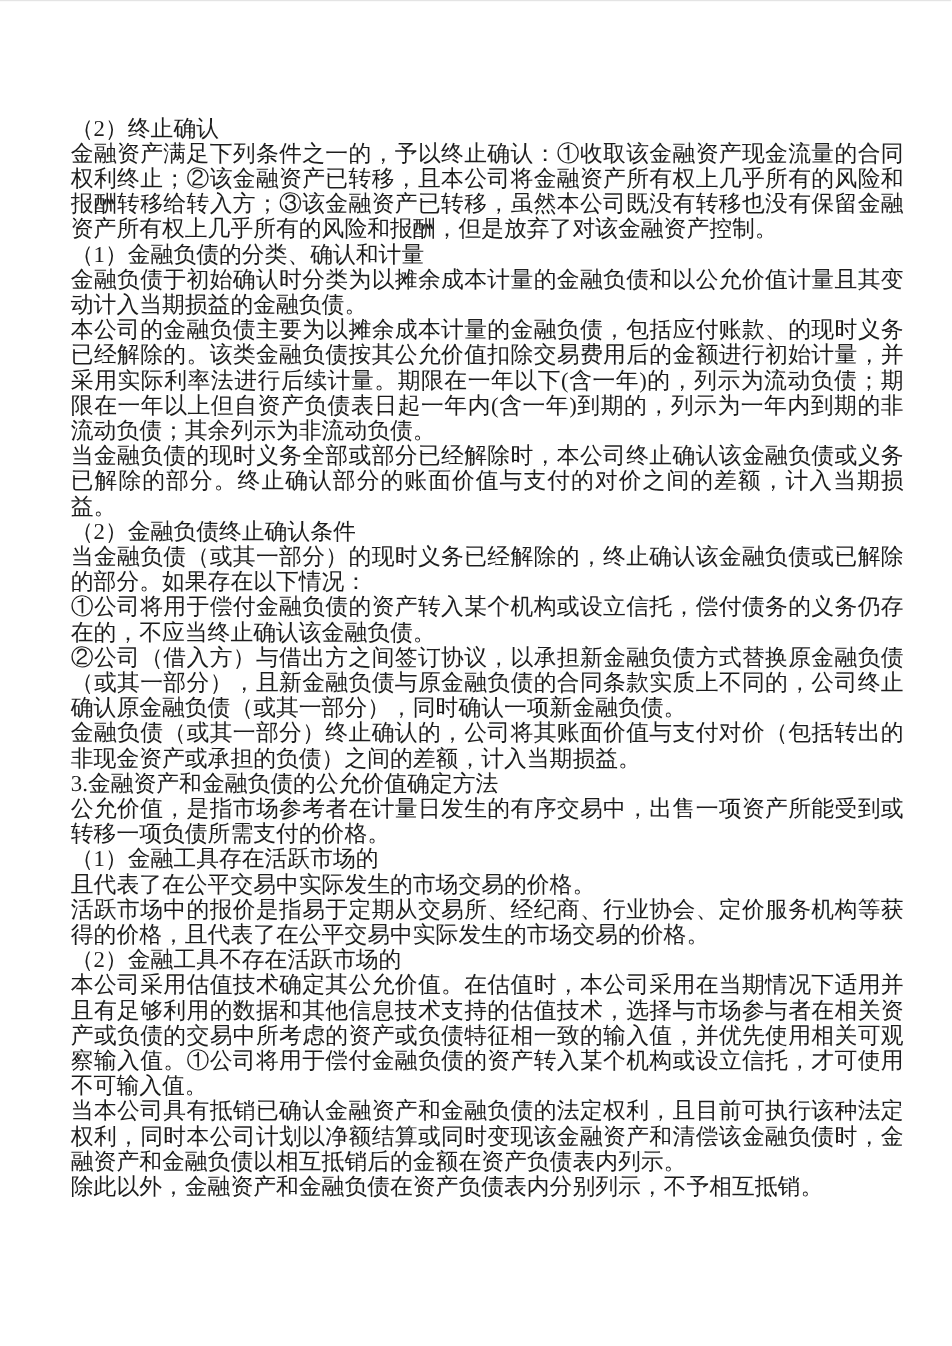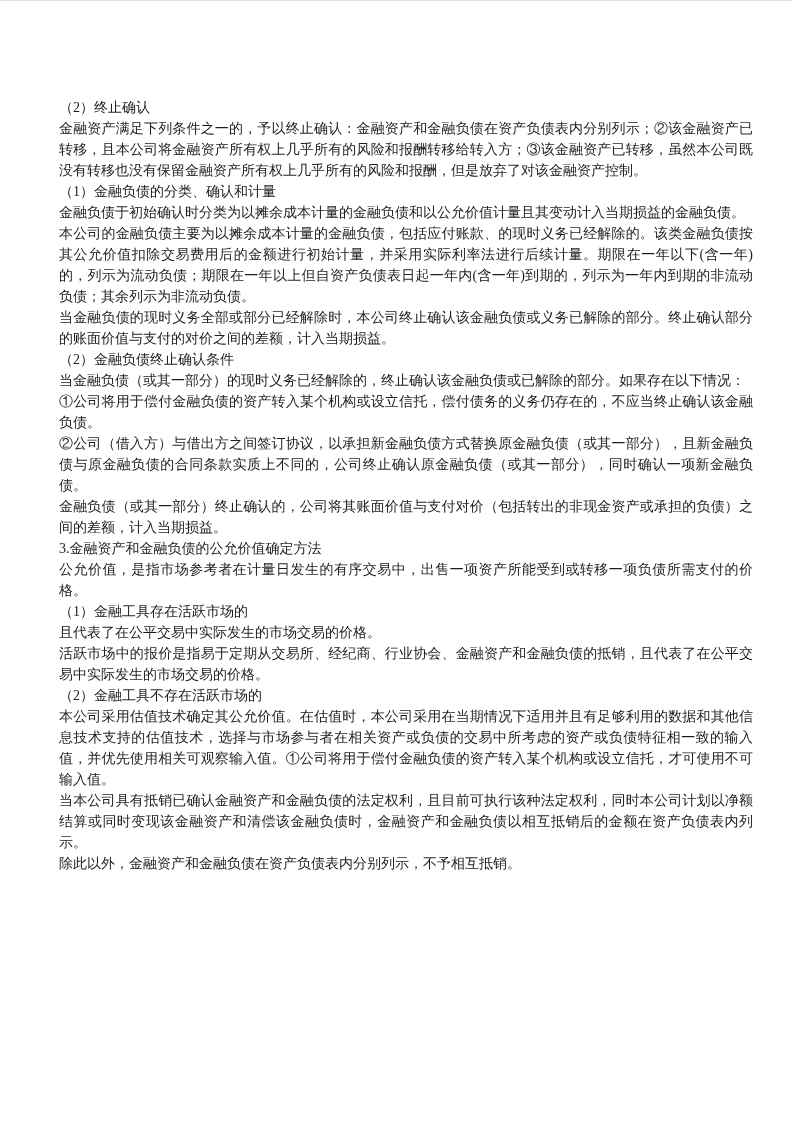--- a/index.html
+++ b/index.html
@@ -22,21 +22,21 @@
     width: 100%;
     height: 1px;
     background: #e4e4e4;
   }
   .doc {
     position: absolute;
     left: 59px;
     top: 97px;
     width: 694px;
     color: #1d1d1d;
-    font-size: 14px;
+    font-size: 19px;
     line-height: 21px;
     letter-spacing: 0;
   }
   p.block {
     margin: 0;
     padding: 0;
   }
   p.paragraph {
     text-align: justify;
   }
@@ -44,33 +44,33 @@
     text-align: left;
   }
 </style>
 </head>
 <body>
 
 <div class="page">
   <div class="scan-edge"></div>
   <div class="doc" id="doc-root">
       <p class="block subheading">（2）终止确认</p>
-      <p class="block paragraph">金融资产满足下列条件之一的，予以终止确认：金融资产和金融负债在资产负债表内分别列示；②该金融资产已转移，且本公司将金融资产所有权上几乎所有的风险和报酬转移给转入方；③该金融资产已转移，虽然本公司既没有转移也没有保留金融资产所有权上几乎所有的风险和报酬，但是放弃了对该金融资产控制。</p>
+      <p class="block paragraph">金融资产满足下列条件之一的，予以终止确认：①收取该金融资产现金流量的合同权利终止；②该金融资产已转移，且本公司将金融资产所有权上几乎所有的风险和报酬转移给转入方；③该金融资产已转移，虽然本公司既没有转移也没有保留金融资产所有权上几乎所有的风险和报酬，但是放弃了对该金融资产控制。</p>
       <p class="block subheading">（1）金融负债的分类、确认和计量</p>
       <p class="block paragraph">金融负债于初始确认时分类为以摊余成本计量的金融负债和以公允价值计量且其变动计入当期损益的金融负债。</p>
       <p class="block paragraph">本公司的金融负债主要为以摊余成本计量的金融负债，包括应付账款、的现时义务已经解除的。该类金融负债按其公允价值扣除交易费用后的金额进行初始计量，并采用实际利率法进行后续计量。期限在一年以下(含一年)的，列示为流动负债；期限在一年以上但自资产负债表日起一年内(含一年)到期的，列示为一年内到期的非流动负债；其余列示为非流动负债。</p>
       <p class="block paragraph">当金融负债的现时义务全部或部分已经解除时，本公司终止确认该金融负债或义务已解除的部分。终止确认部分的账面价值与支付的对价之间的差额，计入当期损益。</p>
       <p class="block subheading">（2）金融负债终止确认条件</p>
       <p class="block paragraph">当金融负债（或其一部分）的现时义务已经解除的，终止确认该金融负债或已解除的部分。如果存在以下情况：</p>
       <p class="block paragraph">①公司将用于偿付金融负债的资产转入某个机构或设立信托，偿付债务的义务仍存在的，不应当终止确认该金融负债。</p>
       <p class="block paragraph">②公司（借入方）与借出方之间签订协议，以承担新金融负债方式替换原金融负债（或其一部分），且新金融负债与原金融负债的合同条款实质上不同的，公司终止确认原金融负债（或其一部分），同时确认一项新金融负债。</p>
       <p class="block paragraph">金融负债（或其一部分）终止确认的，公司将其账面价值与支付对价（包括转出的非现金资产或承担的负债）之间的差额，计入当期损益。</p>
       <p class="block heading">3.金融资产和金融负债的公允价值确定方法</p>
       <p class="block paragraph">公允价值，是指市场参考者在计量日发生的有序交易中，出售一项资产所能受到或转移一项负债所需支付的价格。</p>
       <p class="block subheading">（1）金融工具存在活跃市场的</p>
       <p class="block paragraph">且代表了在公平交易中实际发生的市场交易的价格。</p>
-      <p class="block paragraph">活跃市场中的报价是指易于定期从交易所、经纪商、行业协会、金融资产和金融负债的抵销，且代表了在公平交易中实际发生的市场交易的价格。</p>
+      <p class="block paragraph">活跃市场中的报价是指易于定期从交易所、经纪商、行业协会、定价服务机构等获得的价格，且代表了在公平交易中实际发生的市场交易的价格。</p>
       <p class="block subheading">（2）金融工具不存在活跃市场的</p>
       <p class="block paragraph">本公司采用估值技术确定其公允价值。在估值时，本公司采用在当期情况下适用并且有足够利用的数据和其他信息技术支持的估值技术，选择与市场参与者在相关资产或负债的交易中所考虑的资产或负债特征相一致的输入值，并优先使用相关可观察输入值。①公司将用于偿付金融负债的资产转入某个机构或设立信托，才可使用不可输入值。</p>
       <p class="block paragraph">当本公司具有抵销已确认金融资产和金融负债的法定权利，且目前可执行该种法定权利，同时本公司计划以净额结算或同时变现该金融资产和清偿该金融负债时，金融资产和金融负债以相互抵销后的金额在资产负债表内列示。</p>
       <p class="block paragraph">除此以外，金融资产和金融负债在资产负债表内分别列示，不予相互抵销。</p>
     </div>
 </div>
 
 </body></html>

